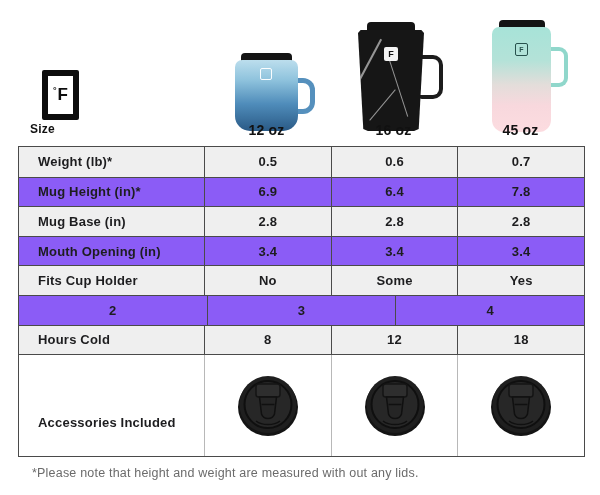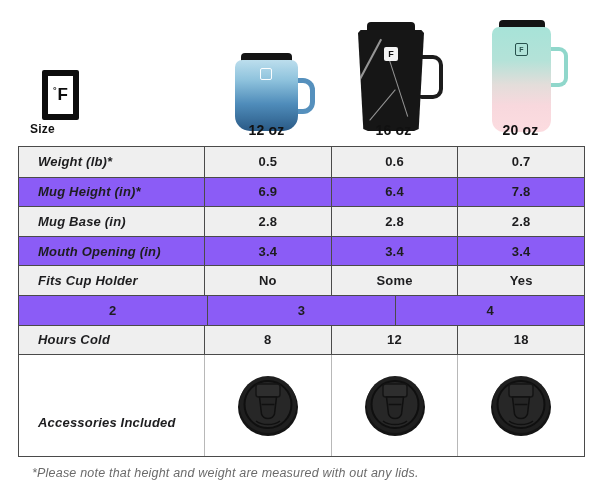--- a/index.html
+++ b/index.html
@@ -60,29 +60,29 @@
     display:flex; align-items:center; justify-content:center; font-size:7px; font-weight:bold; color:#27514d; }
 
   
   .spec-table { position:absolute; left:18px; top:146px; width:567px; height:311px;
     border:1.5px solid #4a4a4a; display:flex; flex-direction:column; background:#fff; }
   .trow { display:flex; height:29.6px; background:#8b5cf6; }
   .trow.alt { background:#efefef; }
   .trow + .trow { border-top:1.5px solid #4a4a4a; }
   .trow.tall { flex:1; height:auto; background:#fff; }
   .cell { display:flex; align-items:center; font-size:13px; font-weight:600; color:#1d1d1f; letter-spacing:.2px; }
-  .cell.label { width:185px; padding-left:19px; flex:none;font-style:italic; }
+  .cell.label { width:185px; padding-left:19px; flex:none; }
   .cell.value { flex:1; justify-content:center; text-align:right; }
   .cell + .cell { border-left:1.5px solid #4a4a4a; }
   .trow.tall .cell + .cell { border-left:1.5px solid #b8b8b8; }
   .trow.tall .cell.label { align-items:flex-start; padding-top:12px;margin-top:48px; }
 
   .lid-wrap { width:64px; height:66px; display:block; }
 
-  .footnote { position:absolute; left:32px; top:466px; font-size:12.5px; font-style:italic;
+  .footnote { position:absolute; left:32px; top:466px; font-size:12.5px; 
     color:#6b6b6b; letter-spacing:.2px; }
 </style>
 </head>
 <body>
 
 <div class="page">
 
   <div class="brand-logo">
     <span class="deg">°</span>
       <span>F</span>
@@ -110,21 +110,21 @@
 
   <div class="mug mug24">
     <div class="handle"></div>
     <div class="lid"></div>
     <div class="body"></div>
     <div class="badge">F</div>
   </div>
 
   <div class="col-label c1">12 oz</div>
   <div class="col-label c2">16 oz</div>
-  <div class="col-label c3">20 oz</div>
+  <div class="col-label c3">45 oz</div>
 
   <div class="spec-table" id="spec-table">
       <div class="trow alt">
         <div class="cell label">Weight (lb)*</div>
         <div class="cell value">0.5</div>
         <div class="cell value">0.6</div>
         <div class="cell value">0.7</div>
       </div>
       <div class="trow">
         <div class="cell label">Mug Height (in)*</div>

